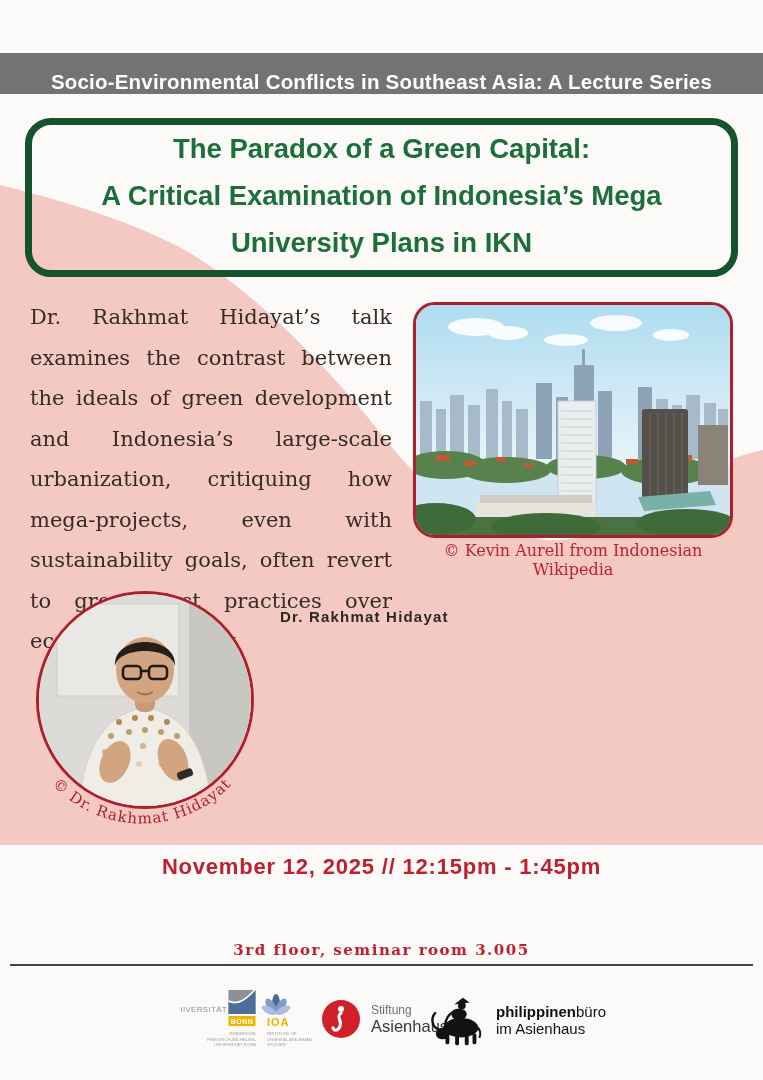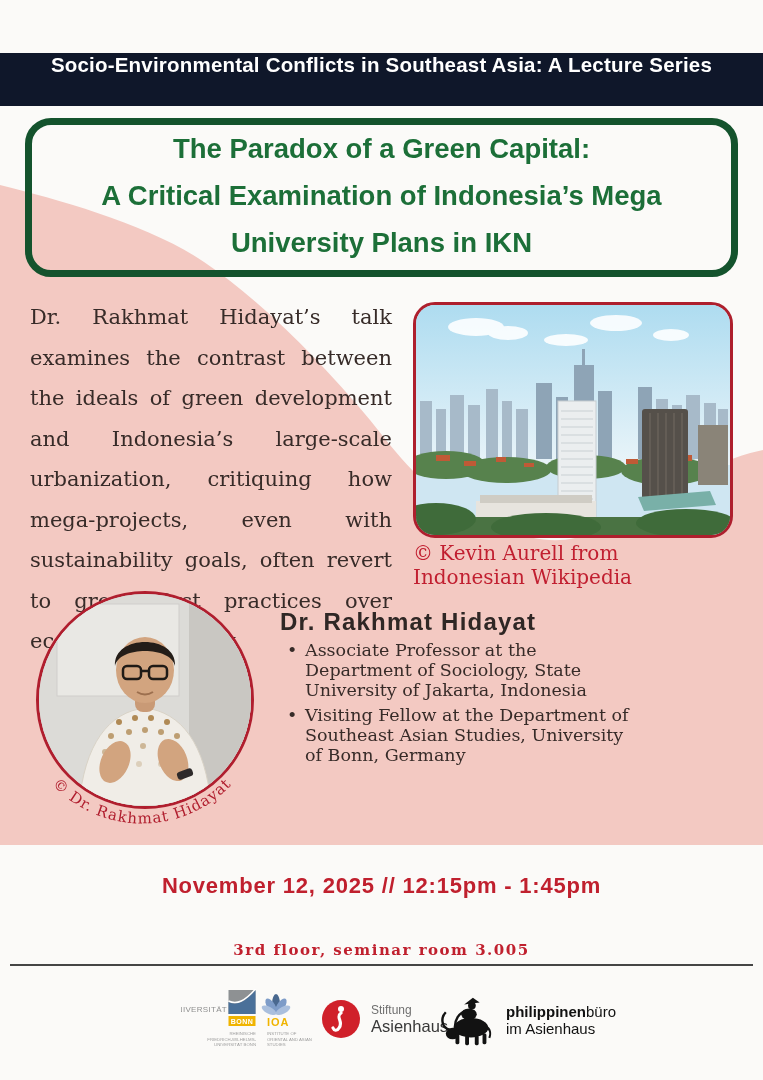--- a/index.html
+++ b/index.html
@@ -6,22 +6,22 @@
   .poster{
     position:relative;width:763px;height:1080px;margin:0 auto;
     background:#fbfaf8;overflow:hidden;
     font-family:"Liberation Sans",sans-serif;
   }
   .abs{position:absolute;}
   
   .blob{position:absolute;left:0;top:0;width:763px;height:1080px;pointer-events:none;}
   
   .banner{
-    left:0;top:53px;width:763px;height:53px;background:#0f172a;
-    display:flex;align-items:flex-start;justify-content:center;
+    left:0;top:53px;width:763px;height:41px;background:#737373;
+    display:flex;align-items:flex-end;justify-content:center;
   }
   .banner span{
     color:#ffffff;font-weight:bold;font-size:20.5px;letter-spacing:.2px;white-space:nowrap;
   }
   
   .title-box{
     left:25px;top:118px;width:713px;height:159px;box-sizing:border-box;
     border:7px solid #14532d;border-radius:26px;
     display:flex;flex-direction:column;align-items:center;justify-content:flex-start;
   }
@@ -33,54 +33,54 @@
     left:30px;top:297px;width:362px;margin:0;
     font-family:"DejaVu Serif",serif;font-size:21px;line-height:40.5px;
     color:#372b28;text-align:justify;
   }
   
   .city-photo{
     left:413px;top:302px;width:314px;height:230px;margin:0;
     border:3px solid #ae1f2d;border-radius:22px;overflow:hidden;background:#cfe6f2;
   }
   .city-caption{
-    left:413px;top:541px;width:320px;text-align:left;
-    font-family:"DejaVu Serif",serif;font-size:20px;color:#c11f30;
+    left:413px;top:541px;width:320px;text-align:center;
+    font-family:"DejaVu Serif",serif;font-size:16px;color:#c11f30;
   }
   
   .speaker-photo{
     left:36px;top:591px;width:212px;height:212px;border-radius:50%;
     border:3px solid #b01e2e;overflow:hidden;background:#dcdbd7;
   }
   .photo-credit-svg{left:14px;top:585px;width:256px;height:250px;overflow:visible;}
   .photo-credit-svg text{
     font-family:"DejaVu Serif",serif;font-size:15px;fill:#b01e2e;letter-spacing:1px;
   }
   .speaker-name{
-    left:280px;top:608px;color:#2f2725;font-weight:bold;font-size:24px;letter-spacing:1.2px;white-space:nowrap;text-align:center;
+    left:280px;top:608px;color:#2f2725;font-weight:bold;font-size:15px;letter-spacing:1.2px;white-space:nowrap;text-align:center;
   }
   .speaker-bullets{
     left:283px;top:641px;width:360px;margin:0;padding:0;list-style:none;
     font-family:"DejaVu Serif",serif;font-size:17.5px;line-height:19.8px;color:#372b28;
   }
   .speaker-bullets li{position:relative;padding-left:22px;margin-bottom:6px;}
   .speaker-bullets li::before{content:"•";position:absolute;left:4px;top:0;}
   
   .event-line{left:0;width:763px;text-align:center;color:#c0202e;white-space:nowrap;}
-  .ev-datetime{top:854px;font-weight:bold;font-size:22px;letter-spacing:.8px;margin-top:19px;}
+  .ev-datetime{top:854px;font-weight:bold;font-size:22px;letter-spacing:.8px;}
   .ev-venue{top:888px;font-weight:bold;font-size:22px;letter-spacing:.8px;}
   .ev-address{top:920px;font-family:"DejaVu Serif",serif;font-weight:600;font-size:16px;}
   .ev-room{top:941px;font-family:"DejaVu Serif",serif;font-weight:600;font-size:15px;letter-spacing:1.5px;}
   
   .divider{left:10px;top:964px;width:743px;height:0;border-top:2px solid #454545;}
   .logo-uni{left:181px;top:988px;width:142px;height:66px;}
   .logo-stiftung{left:320px;top:997px;display:flex;align-items:center;gap:9px;}
   .stiftung-text .l1{font-size:12px;color:#6f6f6f;line-height:14px;}
   .stiftung-text .l2{font-size:16.5px;color:#383838;line-height:18px;}
-  .logo-phil{left:440px;top:994px;display:flex;align-items:center;gap:8px;}
+  .logo-phil{left:430px;top:994px;display:flex;align-items:center;gap:8px;}
   .phil-text{font-size:15px;color:#111;line-height:17px;}
   .phil-text .b{font-weight:bold;}
   svg text{font-family:"Liberation Sans",sans-serif;}
 </style>
 </head>
 <body>
 
 <div class="poster">
 
   <svg class="blob" viewBox="0 0 763 1080" aria-hidden="true">
@@ -214,24 +214,20 @@
   <svg class="abs photo-credit-svg" viewBox="0 0 256 250">
     <defs>
       <path id="creditArc" d="M21.5,177 A123,123 0 0 0 234.5,177" fill="none"></path>
     </defs>
     <text text-anchor="middle">
       <textPath href="#creditArc" startOffset="50%">© Dr. Rakhmat Hidayat</textPath>
     </text>
   </svg>
 
   <div class="abs speaker-name">Dr. Rakhmat Hidayat</div>
-  <ul class="abs speaker-bullets">
-    <li>Associate Professor at the Department of Sociology, State University of Jakarta, Indonesia</li>
-    <li>Visiting Fellow at the Department of Southeast Asian Studies, University of Bonn, Germany</li>
-  </ul>
 
   <div class="abs event-line ev-datetime">November 12, 2025 // 12:15pm - 1:45pm</div>
   <div class="abs event-line ev-room">3rd floor, seminar room 3.005</div>
 
   <div class="abs divider"></div>
 
   <svg class="abs logo-uni" viewBox="0 0 142 66">
     <text x="46" y="24" text-anchor="end" font-size="8" fill="#8f8f8f" letter-spacing="0.3">UNIVERSITÄT</text>
     <rect x="47.5" y="2" width="27" height="24" fill="#8e9193"></rect>
     <path d="M47.5,26 L47.5,14 C56,18 64,14 74.5,2 L74.5,26 Z" fill="#4a7099"></path>

